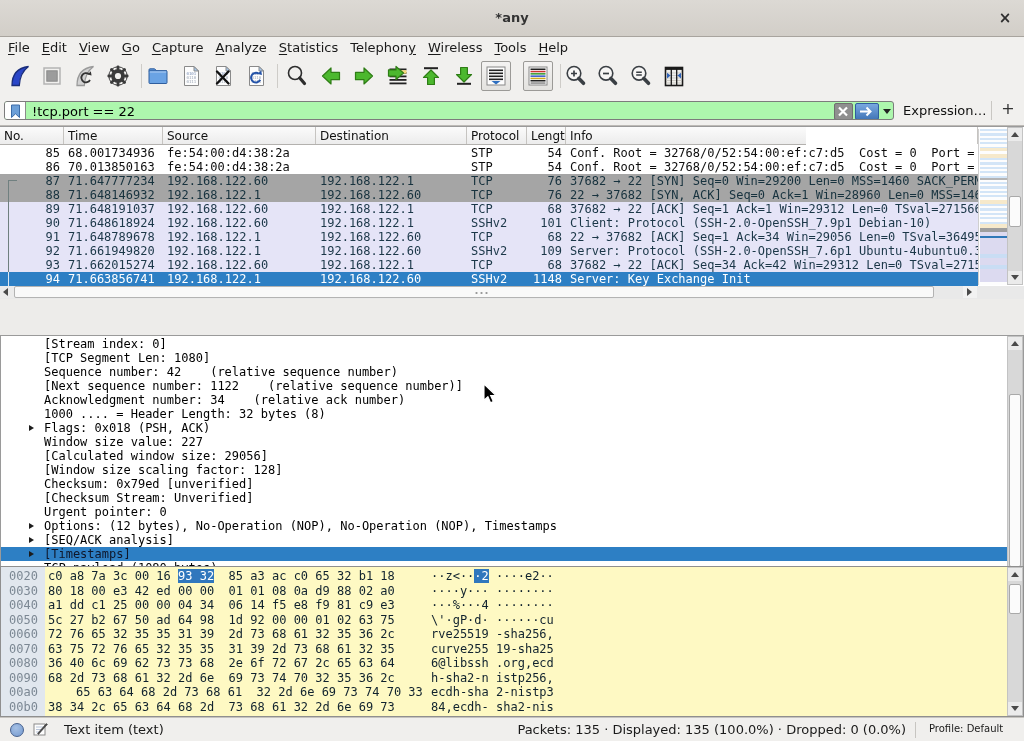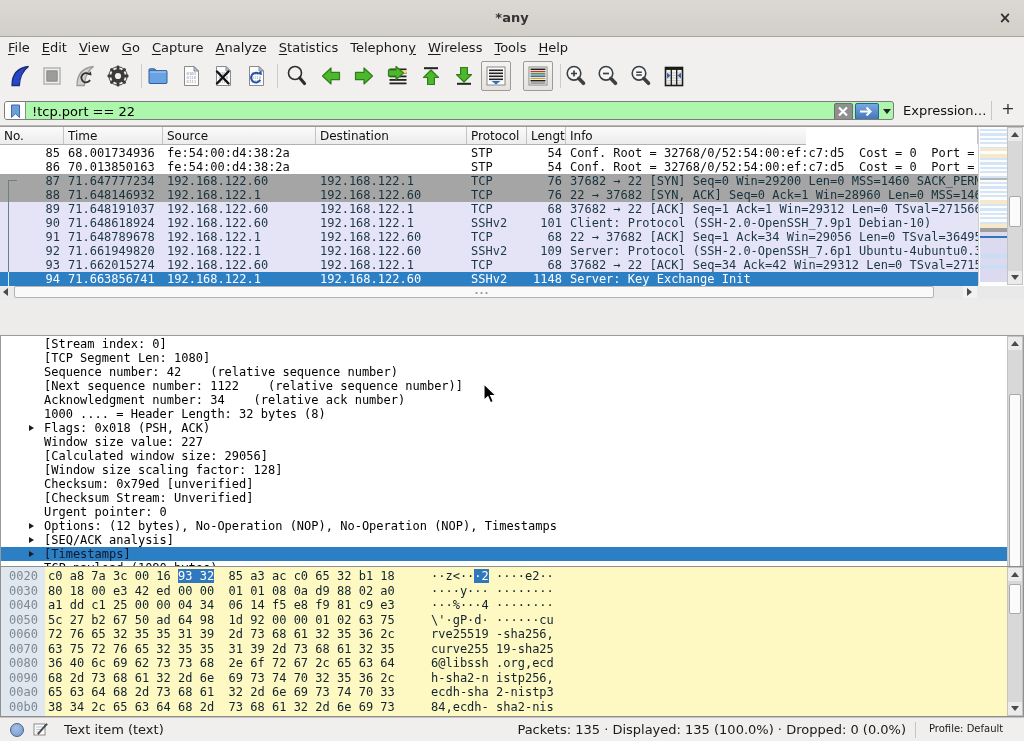--- a/index.html
+++ b/index.html
@@ -442,21 +442,21 @@
       <div class="hrow mono hoff" style="top: 74.5px;">0070</div>
       <div class="hrow mono hbytes" style="top: 74.5px;"><span>63 75 72 76 65 32 35 35  31 39 2d 73 68 61 32 35</span></div>
       <div class="hrow mono hascii" style="top: 74.5px;"><span>curve255 19-sha25</span></div>
       <div class="hrow mono hoff" style="top: 89px;">0080</div>
       <div class="hrow mono hbytes" style="top: 89px;"><span>36 40 6c 69 62 73 73 68  2e 6f 72 67 2c 65 63 64</span></div>
       <div class="hrow mono hascii" style="top: 89px;"><span>6@libssh .org,ecd</span></div>
       <div class="hrow mono hoff" style="top: 103.5px;">0090</div>
       <div class="hrow mono hbytes" style="top: 103.5px;"><span>68 2d 73 68 61 32 2d 6e  69 73 74 70 32 35 36 2c</span></div>
       <div class="hrow mono hascii" style="top: 103.5px;"><span>h-sha2-n istp256,</span></div>
       <div class="hrow mono hoff" style="top: 118px;">00a0</div>
-      <div class="hrow mono hbytes" style="top: 118px;"><span>65 63 64 68 2d 73 68 61  32 2d 6e 69 73 74 70 33</span></div>
+      <div class="hrow mono hbytes" style="top: 118px; margin-left: 28px;"><span>65 63 64 68 2d 73 68 61  32 2d 6e 69 73 74 70 33</span></div>
       <div class="hrow mono hascii" style="top: 118px;"><span>ecdh-sha 2-nistp3</span></div>
       <div class="hrow mono hoff" style="top: 132.5px;">00b0</div>
       <div class="hrow mono hbytes" style="top: 132.5px;"><span>38 34 2c 65 63 64 68 2d  73 68 61 32 2d 6e 69 73</span></div>
       <div class="hrow mono hascii" style="top: 132.5px;"><span>84,ecdh- sha2-nis</span></div>
     </div>
   <div class="abs sb-v" id="hex-vscroll" style="left:1006px; top:0; height:149px;">
     <div class="sb-btn" style="top:0;">
         <div class="arr arr-up"></div>
       </div>
     <div class="sb-thumb" style="top:16px; height:30px;"></div>

